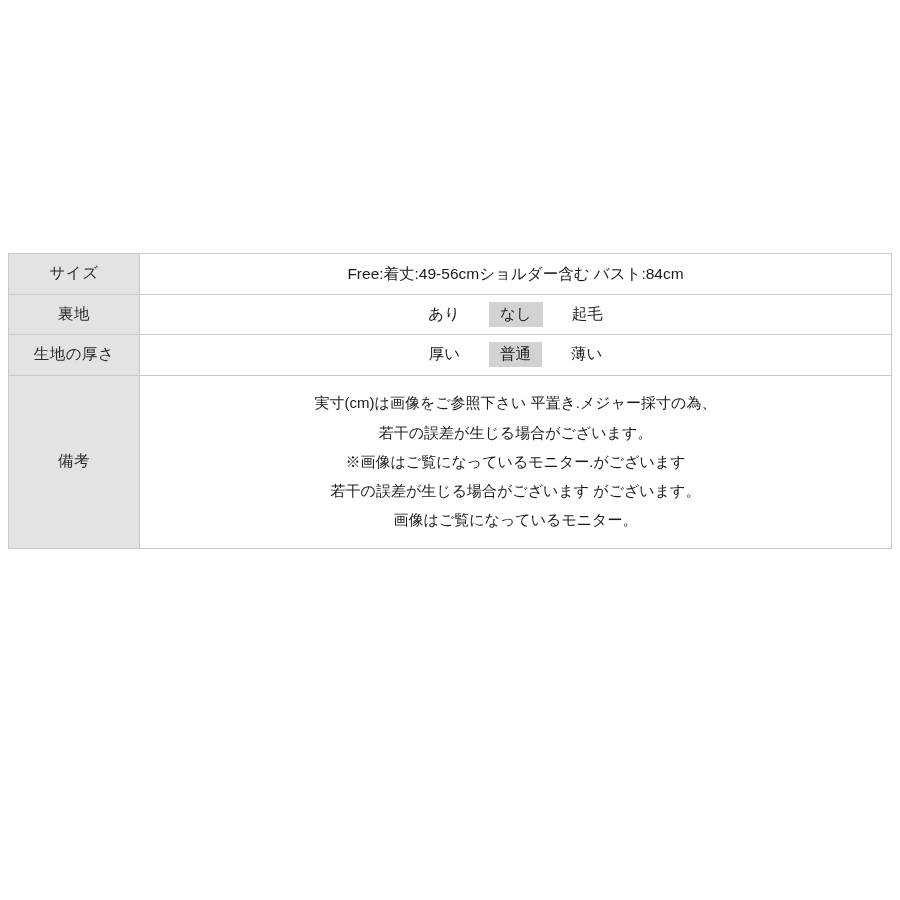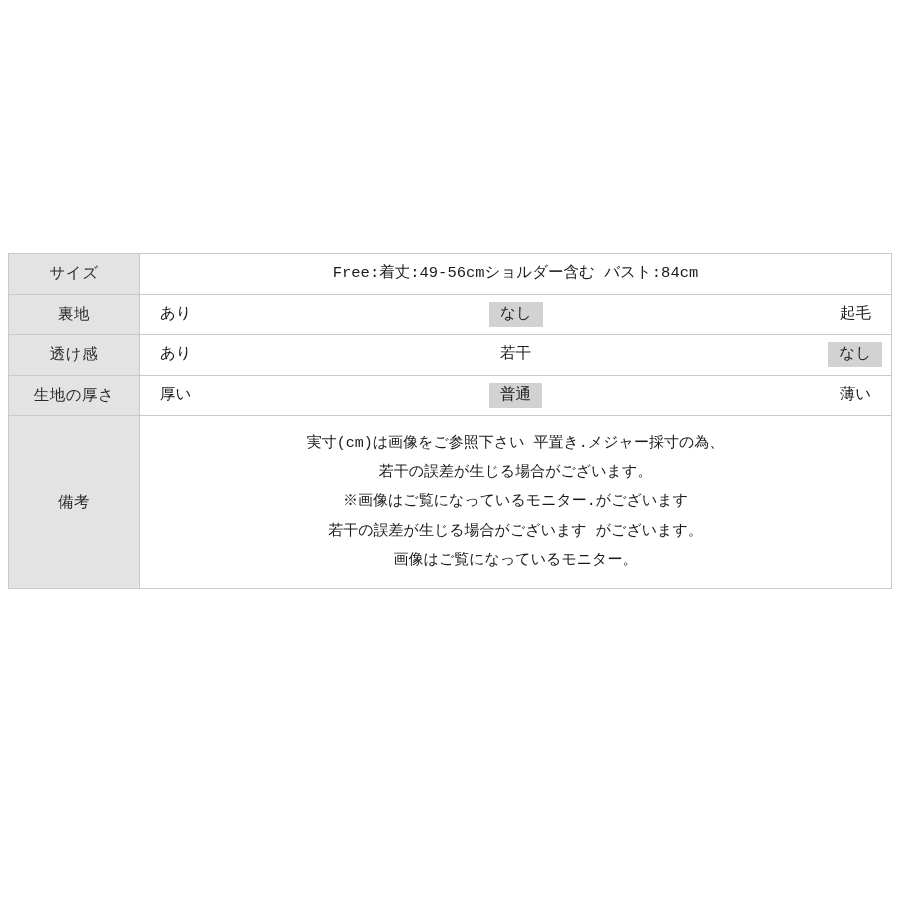--- a/index.html
+++ b/index.html
@@ -13,21 +13,20 @@
     font-family: "Liberation Sans", sans-serif;
     color: #1a1a1a;
     overflow: hidden;
   }
 
   .page {
     position: relative;
     width: 864px;
     height: 900px;
     box-sizing: border-box;
-    font-family: Liberation Mono, monospace;
   }
 
   .spec-table-wrap {
     position: absolute;
     left: 8px;
     top: 253px;
     width: 884px;
   }
 
   table.spec-table {
@@ -74,21 +73,21 @@
     height: 40.5px;
   }
 
   .row-remarks th,
   .row-remarks td {
     height: 172px;
   }
 
   .opts {
     display: flex;
-    justify-content: space-between;
+    justify-content: center;
     align-items: center;
     gap: 0;
   }
 
   .opt {
     display: inline-block;
     padding: 3px 11px;
     margin: 0 9px;
     font-size: 15.5px;
     line-height: 1.2;
@@ -135,30 +134,20 @@
           <th>裏地</th>
           <td>
             <div class="opts">
               <span class="opt">あり</span>
               <span class="opt sel">なし</span>
               <span class="opt">起毛</span>
             </div>
           </td>
         </tr>
 
-        <tr class="row-h">
-          <th>透け感</th>
-          <td>
-            <div class="opts">
-              <span class="opt">あり</span>
-              <span class="opt">若干</span>
-              <span class="opt sel">なし</span>
-            </div>
-          </td>
-        </tr>
 
 
         <tr class="row-h">
           <th>生地の厚さ</th>
           <td>
             <div class="opts">
               <span class="opt">厚い</span>
               <span class="opt sel">普通</span>
               <span class="opt">薄い</span>
             </div>

